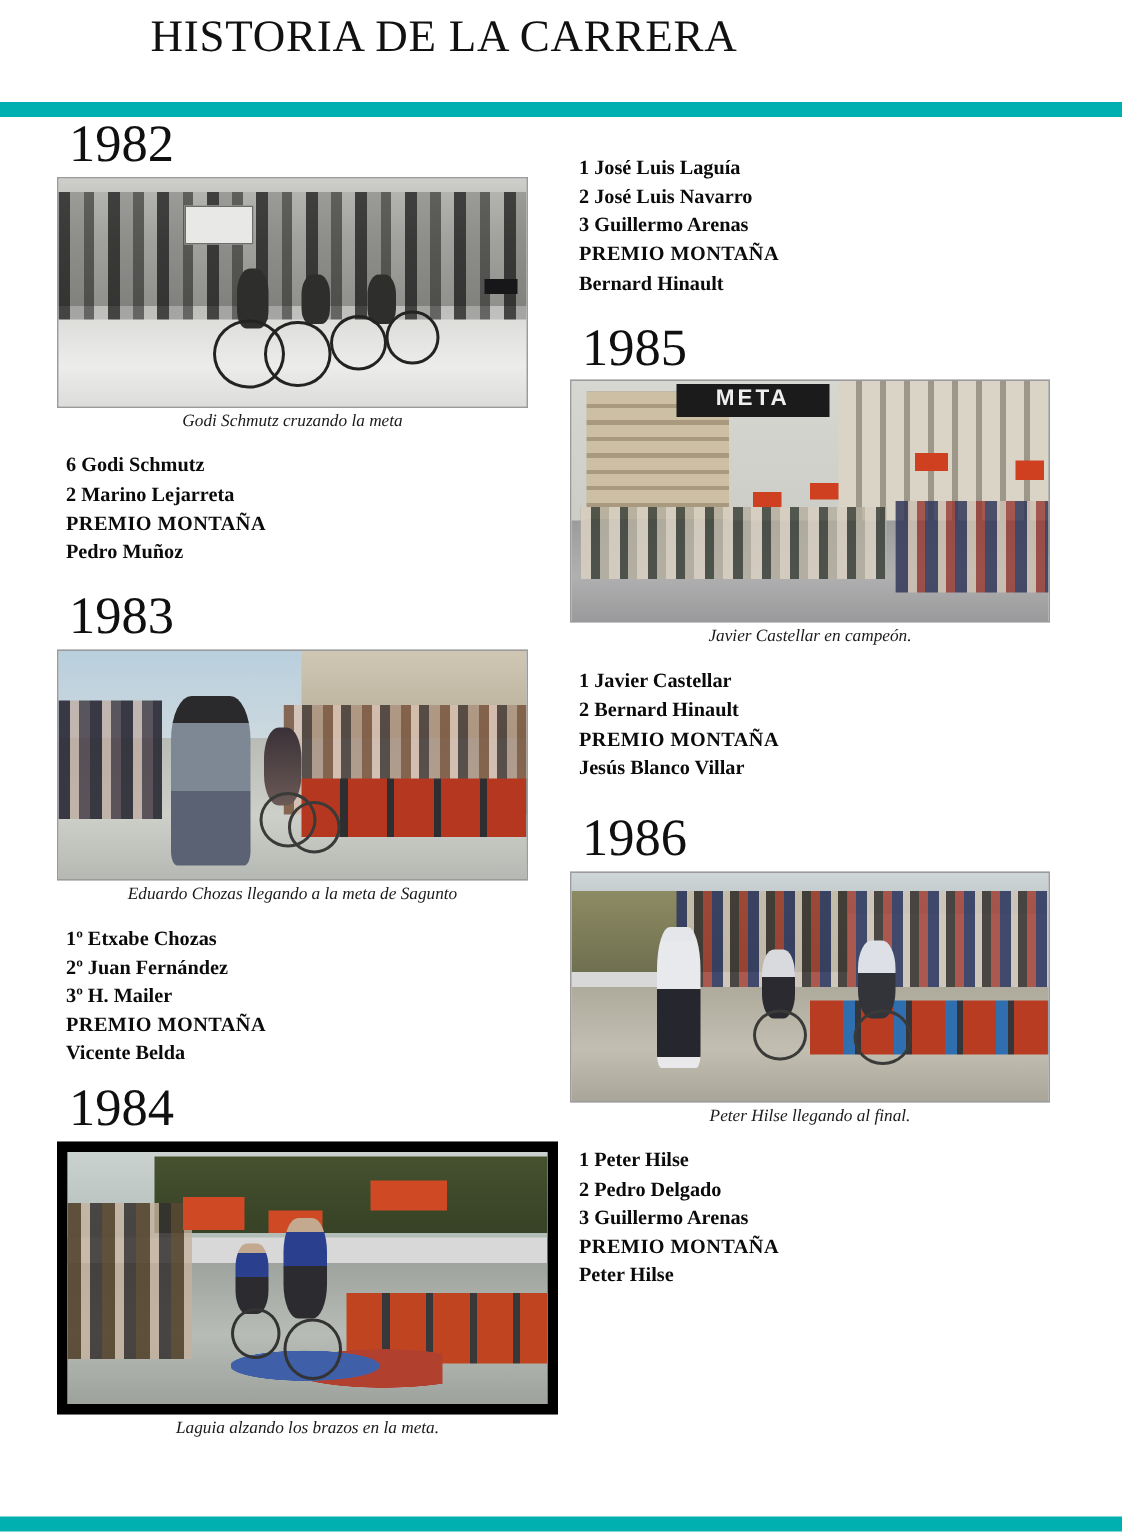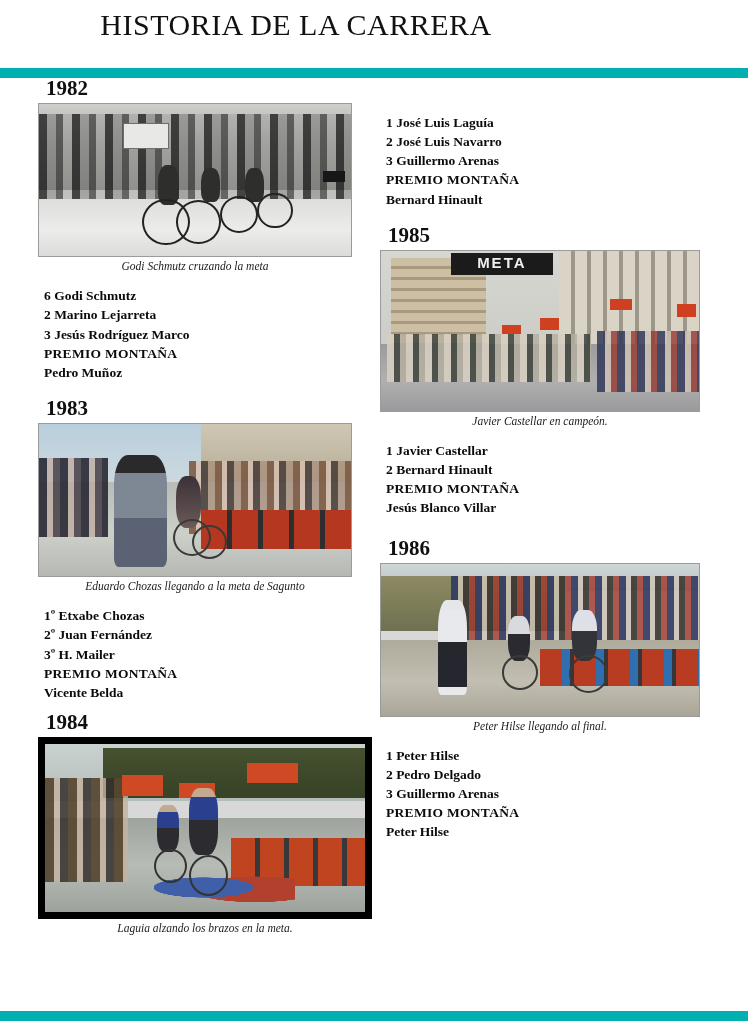--- a/index.html
+++ b/index.html
@@ -55,22 +55,22 @@
   .col {
     position: absolute;
     top: 78px;
     width: 340px;
   }
   .col-left  { left: 38px; }
   .col-right { left: 380px; }
 
   
   .year {
-    font-size: 21px;
-    font-weight: 700;
+    font-size: 35px;
+    font-weight: 400;
     line-height: 1.02;
     color: #101010;
     margin: 0 0 4px 8px;
     letter-spacing: 0px;
     font-family: "Liberation Serif", "DejaVu Serif", serif;
   }
 
   .photo-wrap {
     margin: 0 0 2px 0;
   }
@@ -286,21 +286,20 @@
             <div class="bw-wheel" style="left:44%;top:63%;width:13%;height:26%;"></div>
             <div class="bw-wheel" style="left:58%;top:60%;width:11%;height:22%;"></div>
             <div class="bw-wheel" style="left:70%;top:58%;width:10%;height:21%;"></div>
           </div>
         </div>
       </div>
       <div class="caption">Godi Schmutz cruzando la meta</div>
       <div class="results">
         <div class="line">6 Godi Schmutz</div>
         <div class="line">2 Marino Lejarreta</div>
-        <div class="line">3 Jesús Rodríguez Marco</div>
         <div class="line heading">PREMIO MONTAÑA</div>
         <div class="line">Pedro Muñoz</div>
       </div>
     </div>
 
     <div class="spacer-16"></div>
 
     <div>
       <div class="year">1983</div>
       <div class="photo-wrap">
@@ -352,21 +351,21 @@
           </div>
         </div>
       </div>
       <div class="caption w-framed">Laguia alzando los brazos en la meta.</div>
     </div>
 
   </div>
 
   <div class="col col-right">
 
-    <div class="results" style="margin-top:35px;">
+    <div class="results" style="margin-top:24px;">
       <div class="line">1 José Luis Laguía</div>
       <div class="line">2 José Luis Navarro</div>
       <div class="line">3 Guillermo Arenas</div>
       <div class="line heading">PREMIO MONTAÑA</div>
       <div class="line">Bernard Hinault</div>
     </div>
 
     <div class="spacer-16"></div>
 
     <div>

